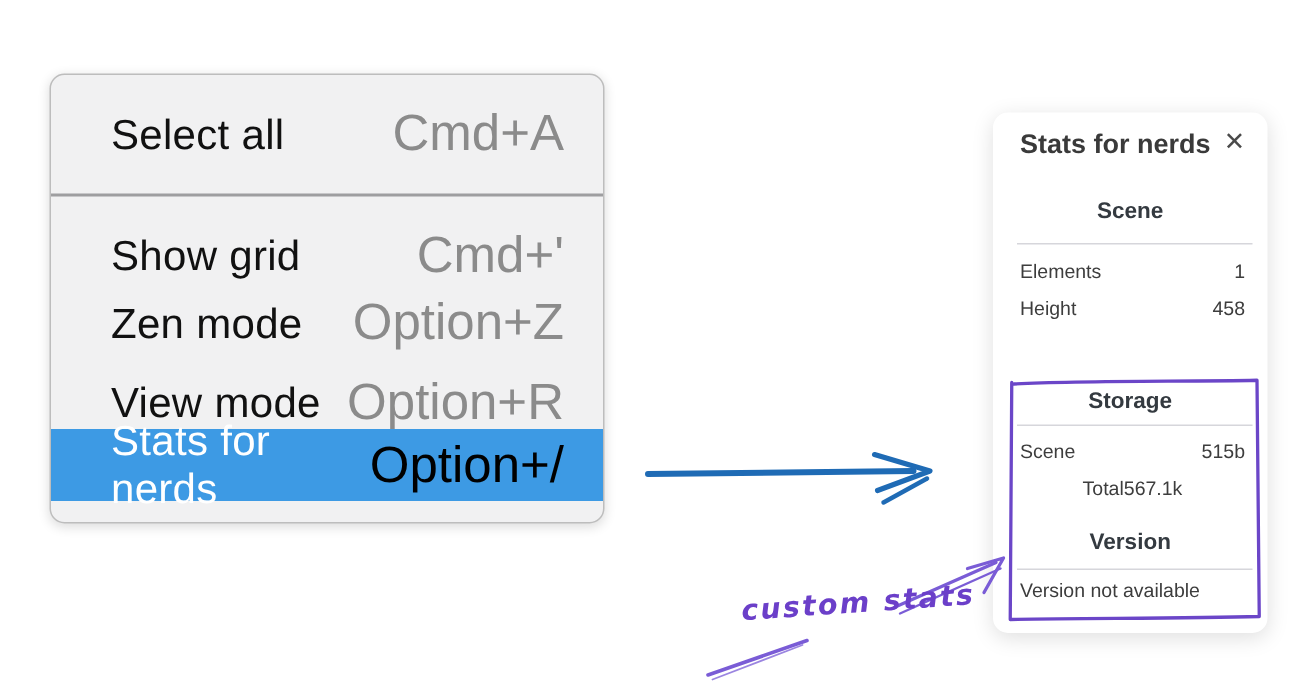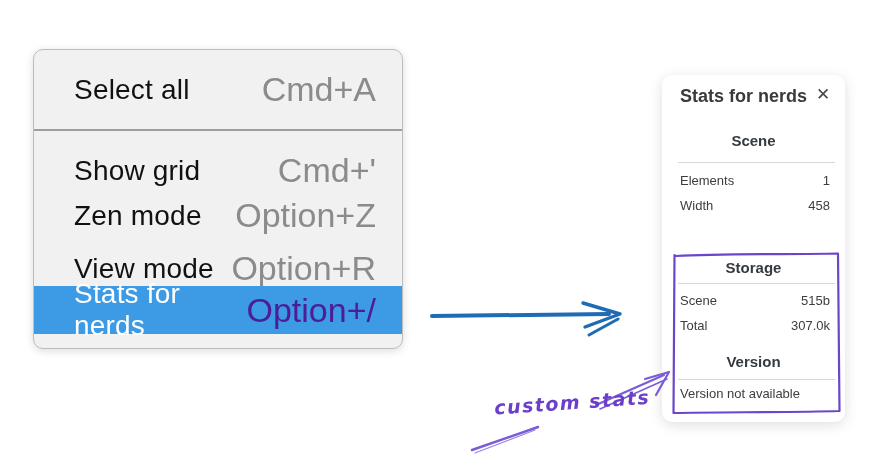--- a/index.html
+++ b/index.html
@@ -15,21 +15,21 @@
   }
   .menu-item {
     position: absolute; left: 0; width: 100%;
     display: flex; align-items: center; justify-content: space-between;
     padding: 0 26px 0 40px; cursor: default;
   }
   .menu-item .mi-label { font-size: 28px; color: #111111; letter-spacing: 0.2px; }
   .menu-item .mi-shortcut { font-size: 34px; color: #8b8b8b; }
   .menu-item.highlighted { background: #3d9ae4; }
   .menu-item.highlighted .mi-label { color: #ffffff; }
-  .menu-item.highlighted .mi-shortcut { color: #4c1d95; }
+  .menu-item.highlighted .mi-shortcut { color: #000000; }
   .menu-divider {
     position: absolute; left: 0; top: 79px; width: 100%; height: 2px;
     background: #9e9ea0;
   }
   .mi-1 { top: 0; height: 79px; }
   .mi-2 { top: 98px;  height: 45px; }
   .mi-3 { top: 143px; height: 45px; }
   .mi-4 { top: 196px; height: 45px; }
   .mi-5 { top: 236px; height: 48px; }
 
@@ -61,21 +61,21 @@
     display: flex; justify-content: space-between;
     font-size: 13px; color: #3d3d3d;
   }
   .panel-note {
     position: absolute; left: 18px; right: 10px; height: 22px; line-height: 22px;
     font-size: 13px; color: #3d3d3d;
   }
   .h-scene   { top: 55px; }  .hr-scene   { top: 87px; }
   .r-elements{ top: 95px; }  .r-width    { top: 120px; } .r-height { top: 146px; }
   .h-storage { top: 182px; } .hr-storage { top: 208px; }
-  .r-scene   { top: 215px; } .r-total    { top: 240px; }
+  .r-scene   { top: 215px; } .r-total    { top: 240px; justify-content: center; }
   .h-version { top: 276px; } .hr-version { top: 304px; }
   .n-version { top: 308px; }
 
   
   .overlay { position: absolute; left: 0; top: 0; width: 873px; height: 461px; pointer-events: none; }
   .custom-stats-label {
     position: absolute; left: 494px; top: 391px; width: 160px;
     font-family: "DejaVu Sans", cursive;
     font-size: 19px; font-weight: bold; font-style: italic;
     letter-spacing: 1.5px; color: #6b3fc9;
@@ -113,33 +113,33 @@
   <div class="panel-title">Stats for nerds</div>
   <div class="panel-close">✕</div>
 
   <div class="sec-header h-scene">Scene</div>
   <div class="sec-hr hr-scene"></div>
   <div class="stat-row r-elements">
     <span>Elements</span>
     <span>1</span>
   </div>
   <div class="stat-row r-width">
-    <span>Width</span>
+    <span>Height</span>
     <span>458</span>
   </div>
 
   <div class="sec-header h-storage">Storage</div>
   <div class="sec-hr hr-storage"></div>
   <div class="stat-row r-scene">
     <span>Scene</span>
     <span>515b</span>
   </div>
   <div class="stat-row r-total">
     <span>Total</span>
-    <span>307.0k</span>
+    <span>567.1k</span>
   </div>
 
   <div class="sec-header h-version">Version</div>
   <div class="sec-hr hr-version"></div>
   <div class="panel-note n-version">Version not available</div>
 </div>
 
 <svg class="overlay" viewBox="0 0 873 461" xmlns="http://www.w3.org/2000/svg">
 
   <g stroke="#1f6bb5" fill="none" stroke-linecap="round" stroke-linejoin="round">

